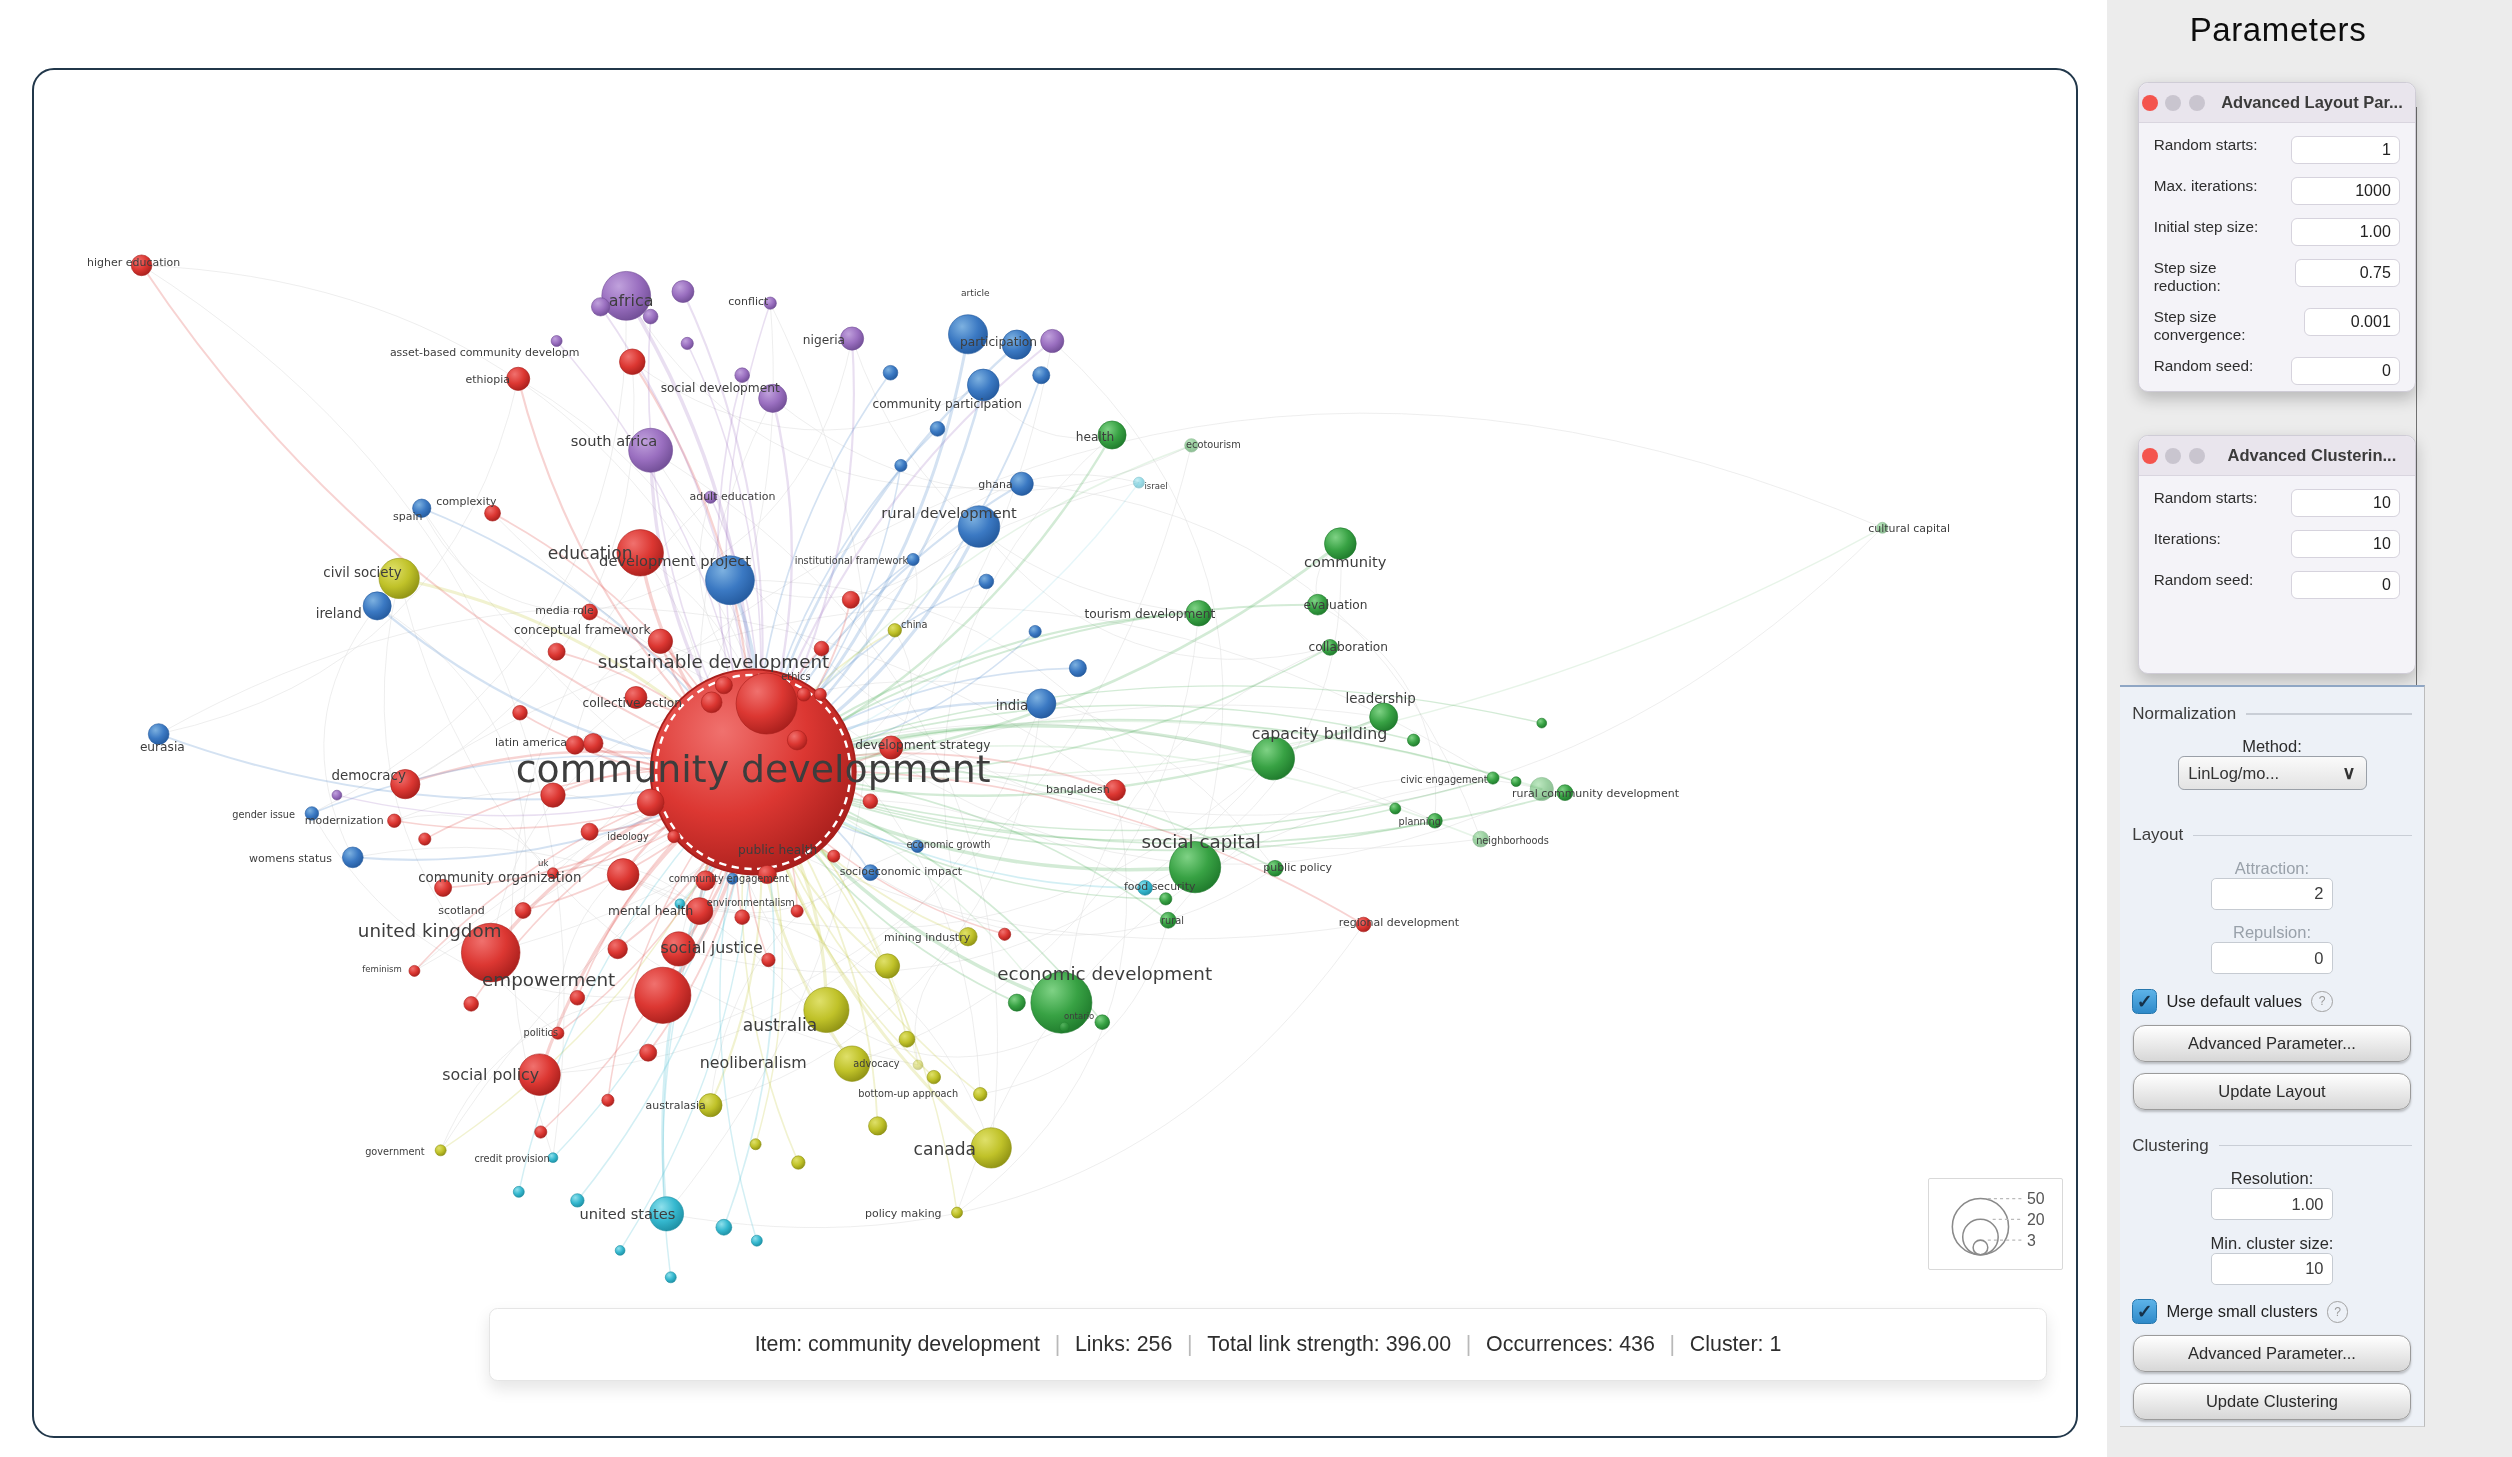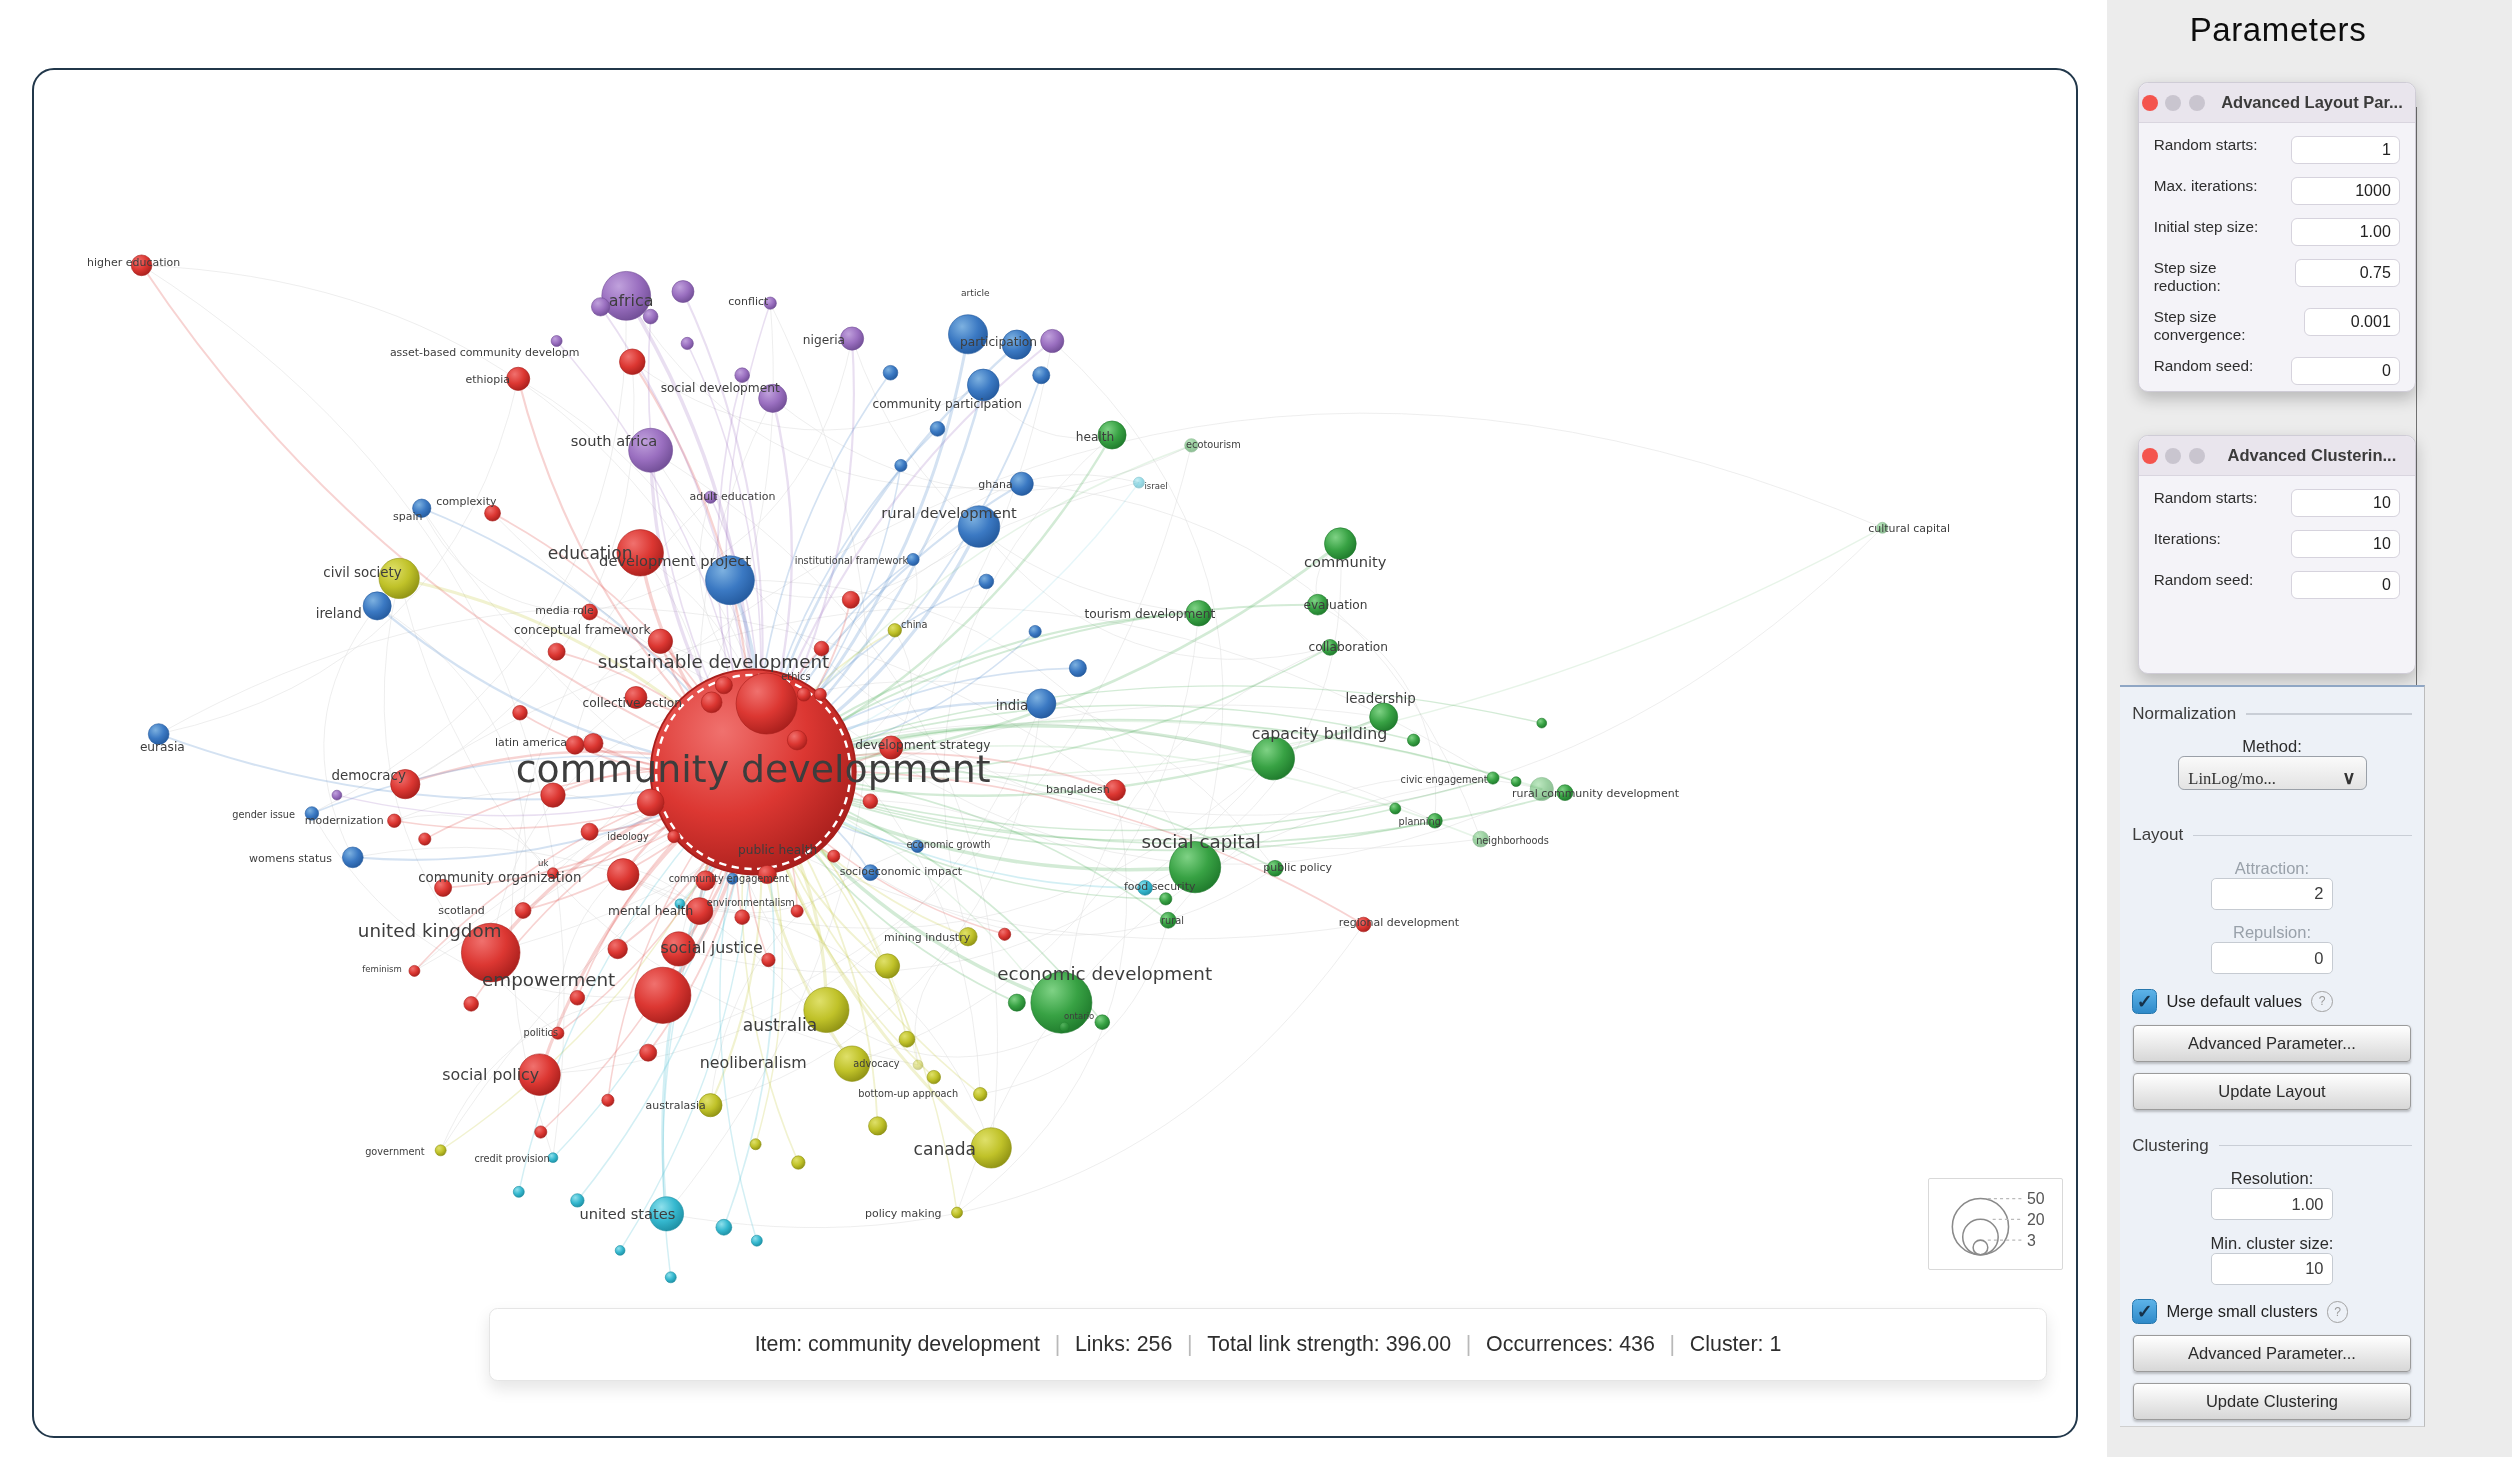--- a/index.html
+++ b/index.html
@@ -41,31 +41,31 @@
     border-top:2.4px solid #8fa6c4;border-right:0.6px solid #bcbcbc;border-bottom:0.6px solid #cfcfcf;box-sizing:border-box;}
   .sec-head{display:flex;align-items:center;gap:9.8px;margin:17px 12.2px 0;}
   .sec-head .txt{font-size:17px;color:#3c3c3c;}
   .sec-head .rule{flex:1;height:1.2px;background:#c9ced6;}
   .prow{display:flex;justify-content:space-between;align-items:center;margin:13.4px 12.2px 0;flex-direction:column;}
   .plabel{font-size:16.5px;color:#2c2c2c;}
   .plabel.dim{color:#99a1aa;}
   .pinput{width:122px;height:32px;background:#fff;border:1.2px solid #c6cbd2;border-radius:4.9px;
     font-size:16.5px;color:#3c3c3c;display:flex;align-items:center;justify-content:flex-end;padding-right:8.5px;box-sizing:border-box;}
   .dropdown{width:189px;height:34px;border:1.2px solid #9aa0a8;border-radius:6.1px;
-    background:linear-gradient(#fafafa,#e3e3e3);display:flex;align-items:flex-end;justify-content:space-between;
-    padding:0 9.8px;box-sizing:border-box;font-size:16.5px;color:#333;font-family:Liberation Serif, serif;}
+    background:linear-gradient(#fafafa,#e3e3e3);display:flex;align-items:center;justify-content:space-between;
+    padding:0 9.8px;box-sizing:border-box;font-size:16.5px;color:#333;}
   .chev{font-size:18.3px;font-weight:bold;color:#333;}
   .chkrow{display:flex;align-items:center;gap:9.2px;margin:14.7px 12.2px 0;}
   .chk{width:23px;height:23px;border-radius:5.5px;background:linear-gradient(#5db3e8,#2f8ac9);
     border:0.6px solid #2677ad;color:#16324a;font-size:19px;font-weight:bold;
     display:flex;align-items:center;justify-content:center;}
   .chklabel{font-size:16.5px;color:#222;}
   .help{width:19.5px;height:19.5px;border-radius:50%;border:1.2px solid #a2a2a2;color:#9a9a9a;
     font-size:12.2px;display:flex;align-items:center;justify-content:center;}
-  .pbtn{margin:11px auto 0;width:276px;height:35px;border-radius:4px;
+  .pbtn{margin:11px auto 0;width:276px;height:35px;border-radius:12px;
     background:linear-gradient(#ffffff,#d7d7d7);border:1.2px solid #9b9b9b;
     font-size:16.5px;color:#2b2b2b;display:flex;align-items:center;justify-content:center;
     box-shadow:0 1.2px 2.4px rgba(0,0,0,.22);}
 </style>
 </head>
 <body>
 
 <div id="stage">
 
   <div id="map-panel">

